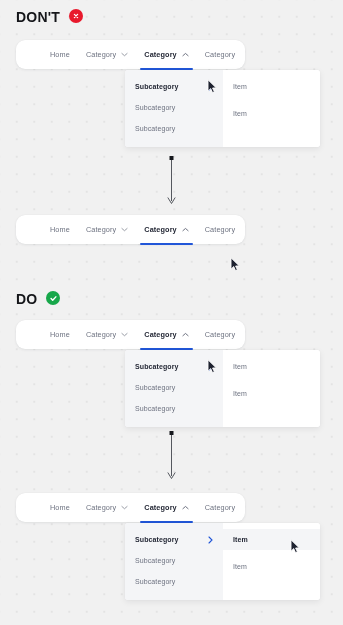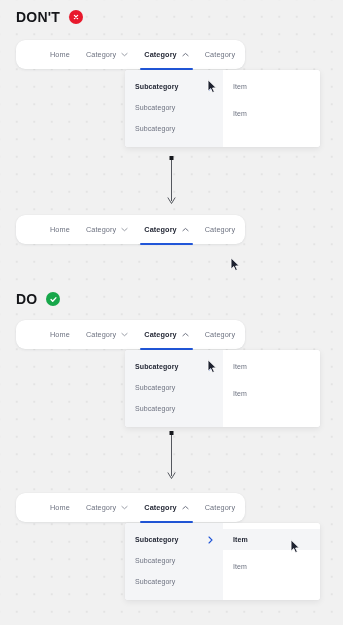--- a/index.html
+++ b/index.html
@@ -15,21 +15,21 @@
     background-color: #f1f1f1;
     background-image: radial-gradient(circle, #e3e3e3 1px, transparent 1.1px);
     background-size: 17.5px 17.5px;
     background-position: 8px 8px;
   }
 
   
   .sec-head {
     position: absolute;
     display: flex;
-    align-items: center;
+    align-items: flex-start;
     gap: 9px;
   }
   .sec-head .txt {
     font-size: 14px;
     font-weight: bold;
     letter-spacing: .2px;
     color: #15161a;
   }
   .badge {
     width: 14px; height: 14px;

